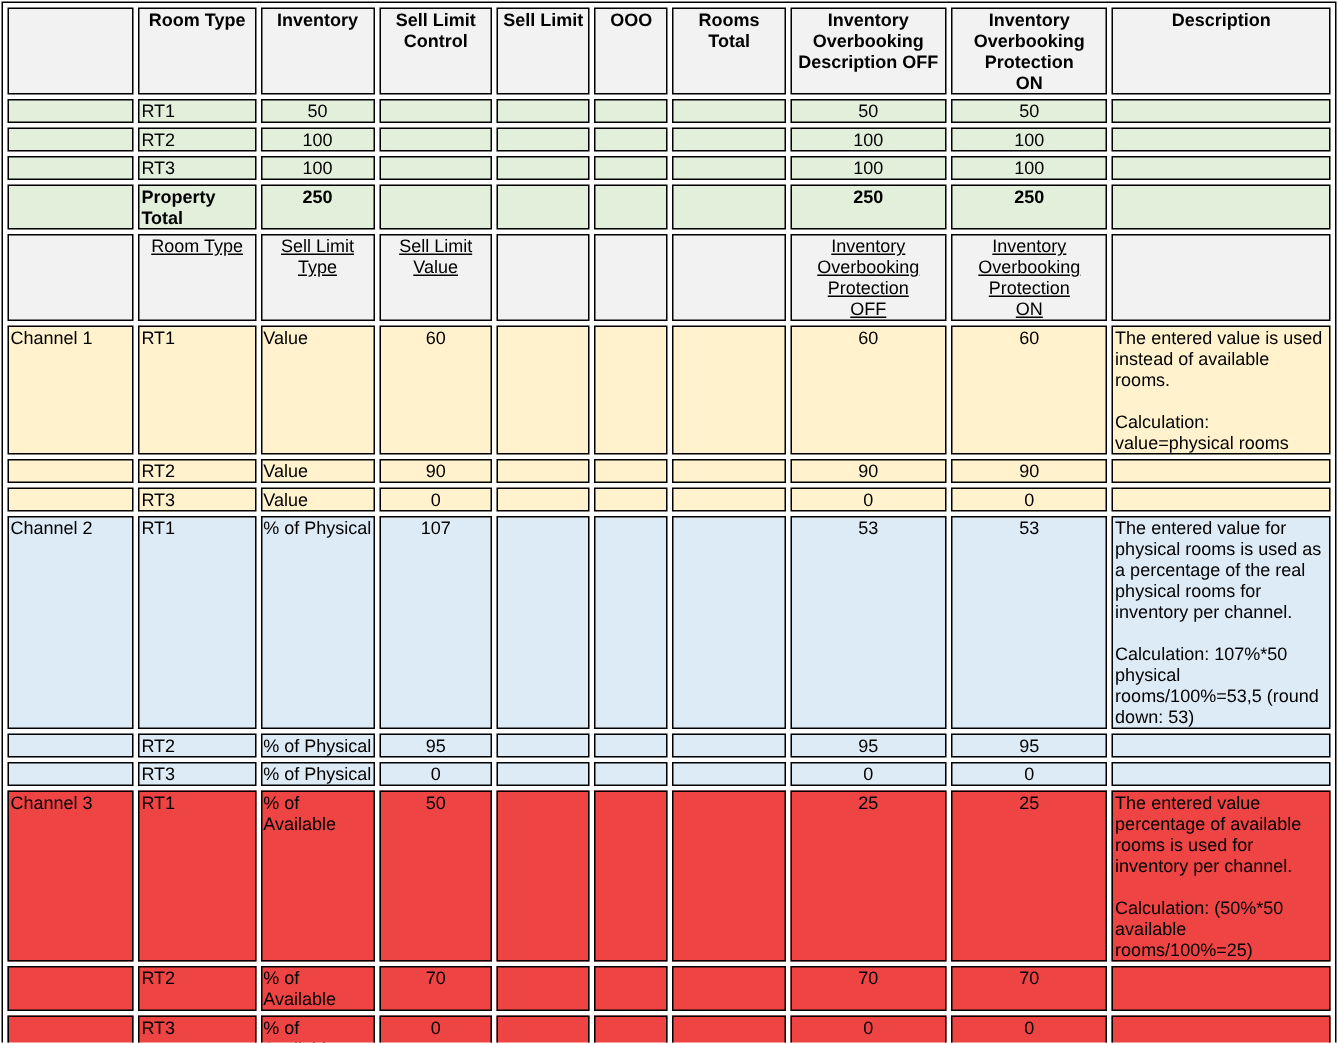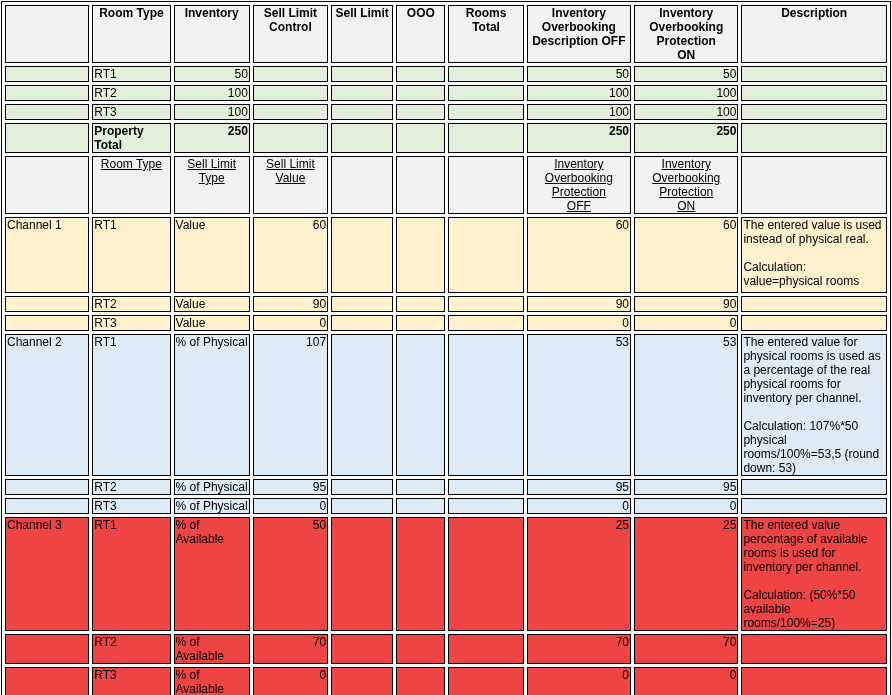--- a/index.html
+++ b/index.html
@@ -18,21 +18,21 @@
     }
     table.grid td, table.grid th {
       border: 1px solid #000;
       padding: 0 1px 0 1px;
       vertical-align: top;
       overflow: hidden;
     }
     th { font-weight: bold; text-align: center; background: #f2f2f2; }
     td.sub { text-align: center; background: #f2f2f2; font-weight: normal; }
     td.sub span { text-decoration: underline; }
-    td.num { text-align: right; }
+    td.num { text-align: center; }
     td.bold { font-weight: bold; margin-top: 24px; }
     tr.g td { background: #e2efda; }
     tr.y td { background: #fff2cc; }
     tr.b td { background: #ddebf7; }
     tr.r td { background: #ef4444; }
     tr.h td, tr.h th { background: #f2f2f2; }
   </style>
 </head>
 <body>
 
@@ -129,21 +129,21 @@
   <tr class="y" style="height:76px">
     <td>Channel 1</td>
     <td>RT1</td>
     <td>Value</td>
     <td class="num">60</td>
     <td></td>
         <td></td>
         <td></td>
     <td class="num">60</td>
     <td class="num">60</td>
-    <td><span>The entered value is used instead of physical real.</span><br><br><span>Calculation: value=physical rooms</span></td>
+    <td><span>The entered value is used instead of available rooms.</span><br><br><span>Calculation: value=physical rooms</span></td>
   </tr>
   <tr class="y" style="height:16px">
     <td></td>
     <td>RT2</td>
     <td>Value</td>
     <td class="num">90</td>
     <td></td>
         <td></td>
         <td></td>
     <td class="num">90</td>

